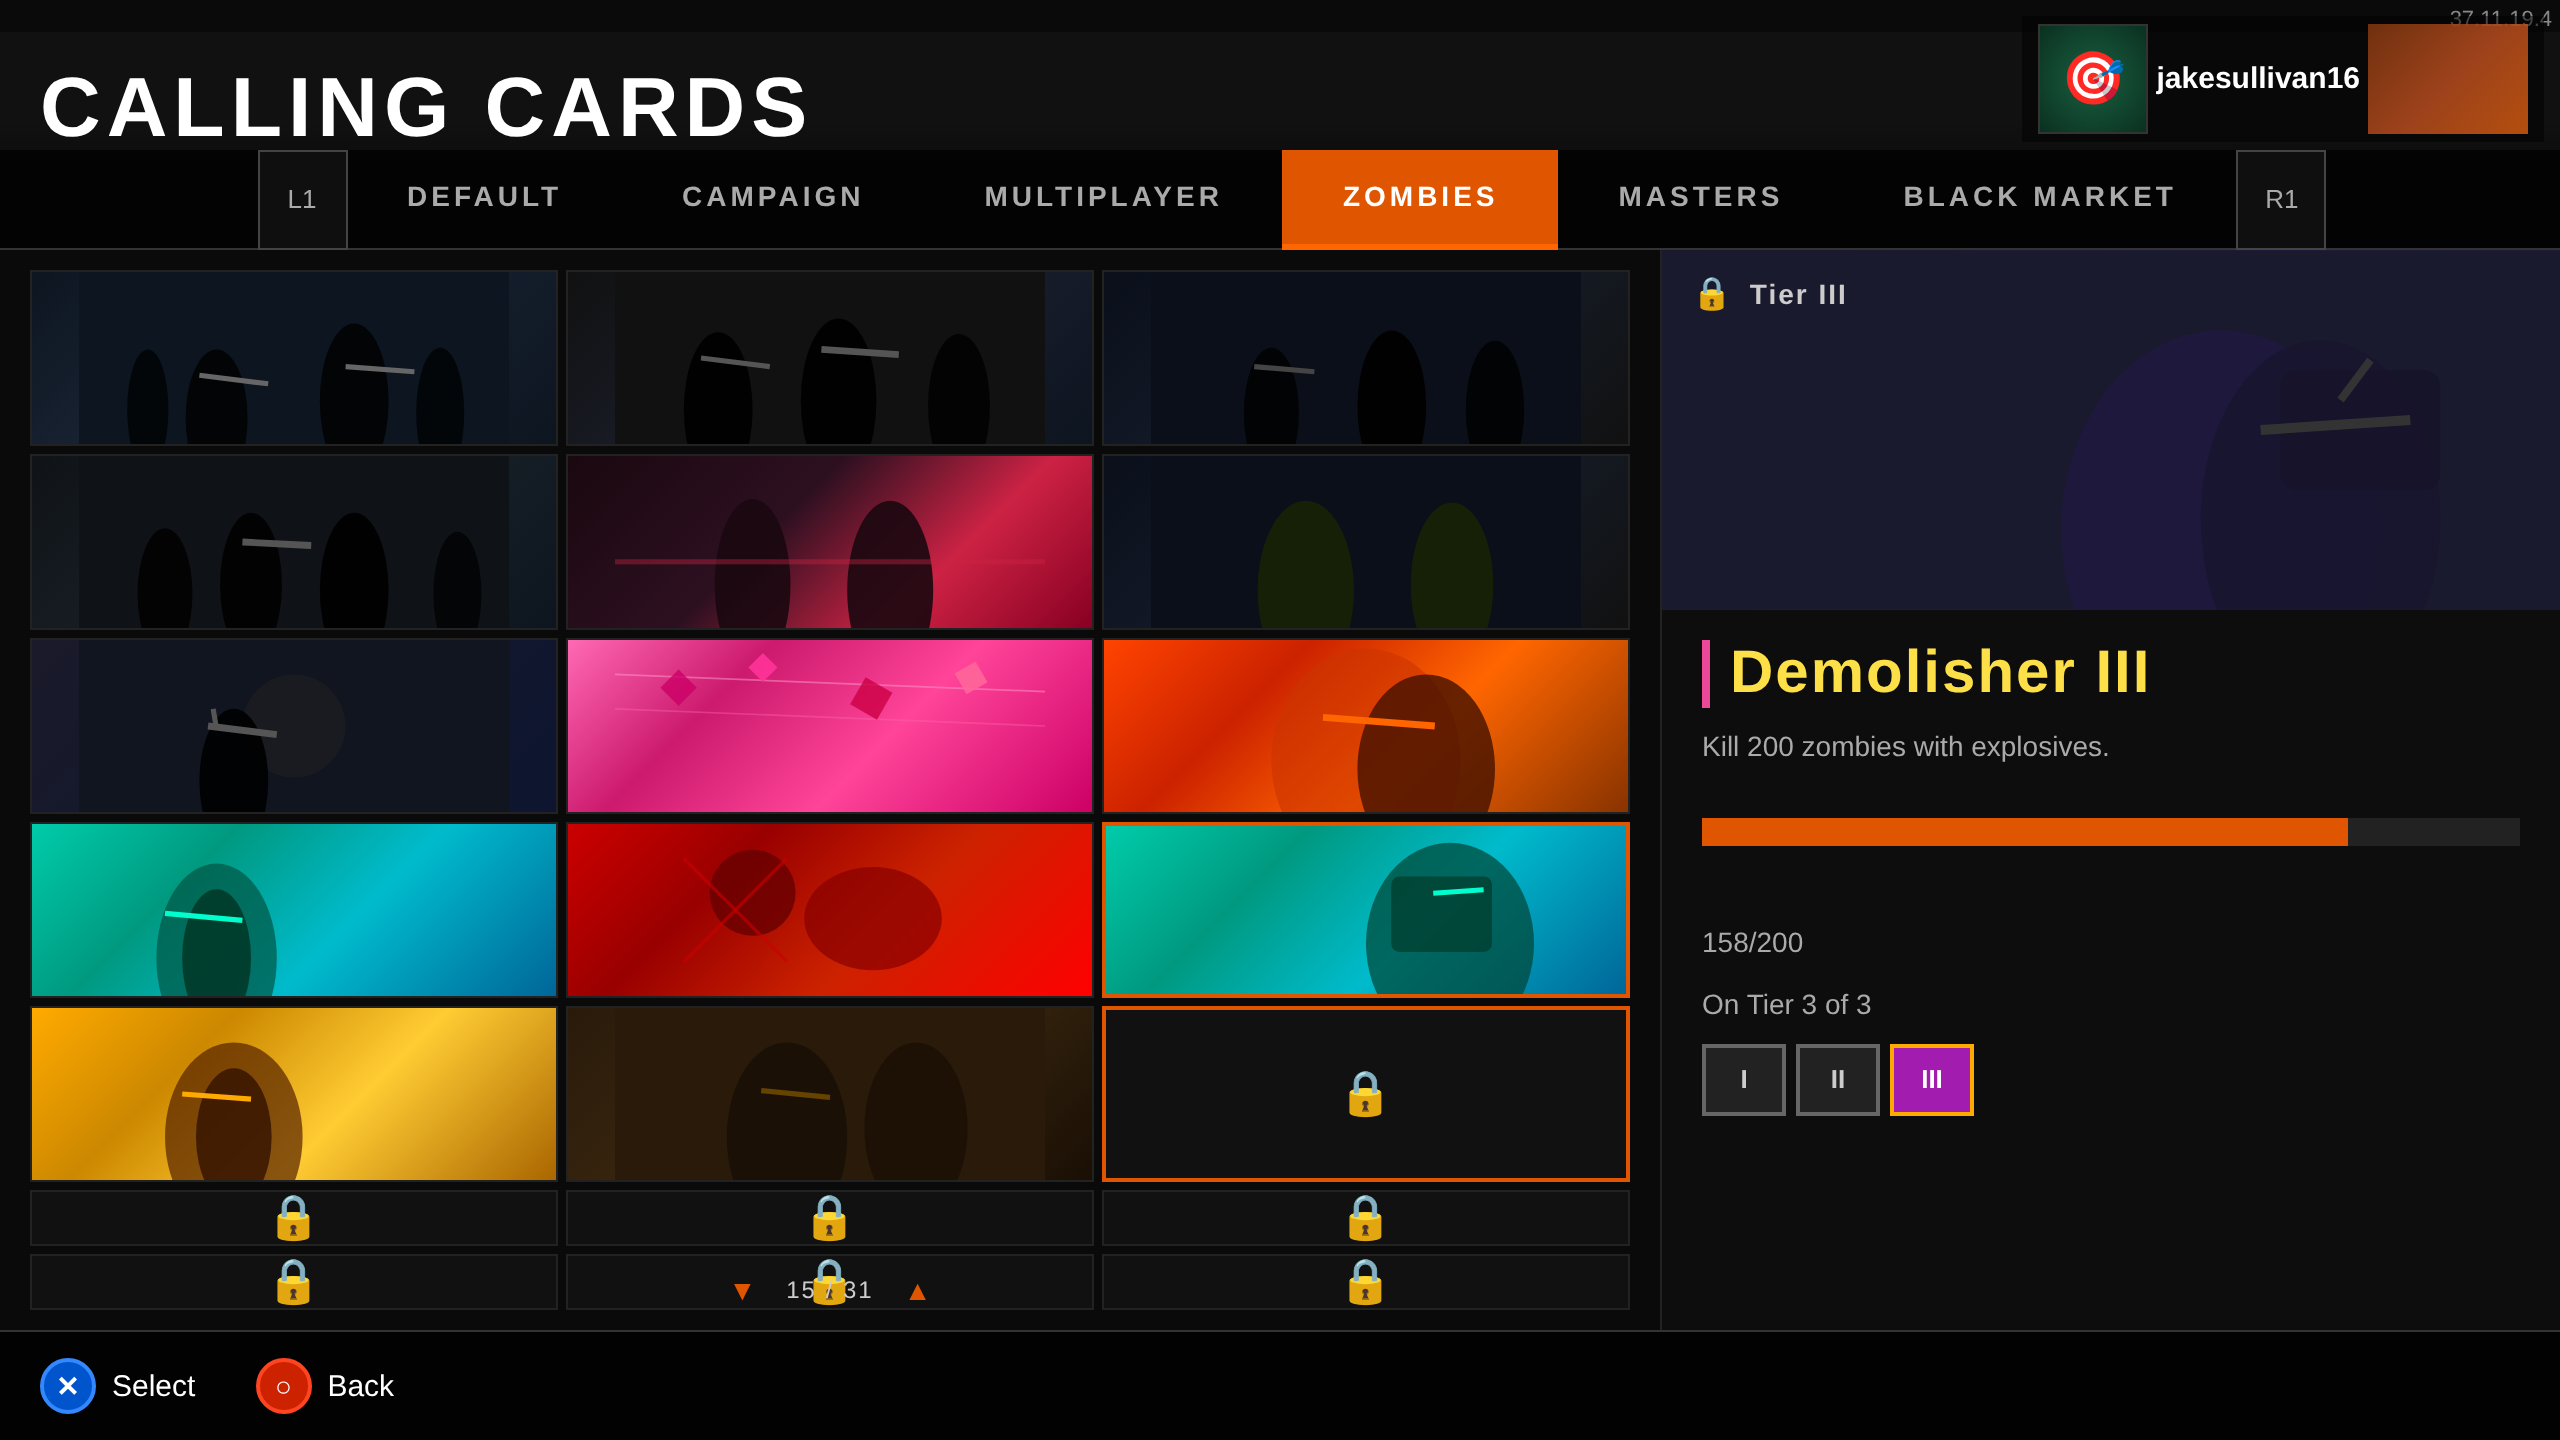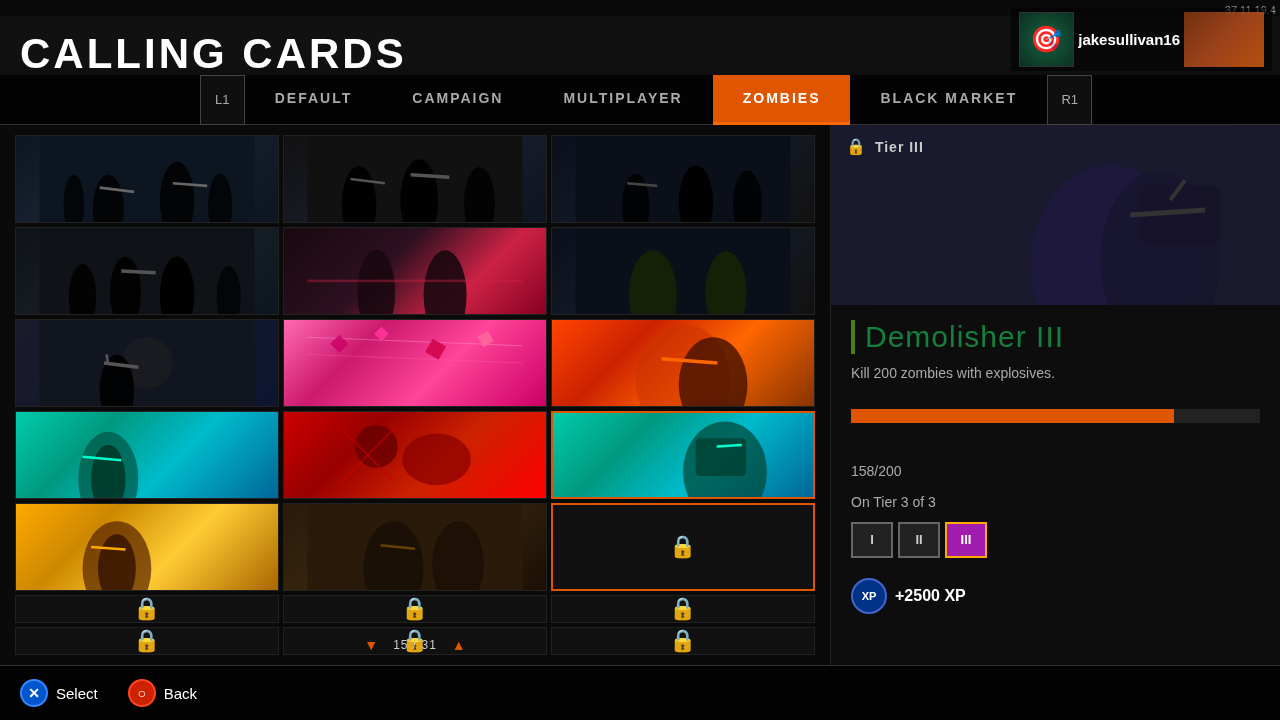--- a/index.html
+++ b/index.html
@@ -229,24 +229,24 @@
     .lock-small {
       font-size: 16px;
       color: #888;
     }
     .detail-info {
       padding: 15px 20px;
       flex: 1;
     }
     .card-name {
       font-size: 30px;
-      font-weight: 400;
+      font-weight: 700;
       letter-spacing: 1px;
-      color: #15803d;
-      border-left: 4px solid #4d7c0f;
+      color: #fde047;
+      border-left: 4px solid #ec4899;
       padding-left: 10px;
       margin-bottom: 10px;
     }
     .card-desc {
       font-size: 14px;
       color: #aaa;
       margin-bottom: 25px;
       line-height: 1.4;
     }
     .progress-section {
@@ -379,20 +379,21 @@
 </div>
 
 <nav class="nav-bar">
   <div class="nav-trigger">
     <span>L1</span>
   </div>
   <div class="nav-tab">DEFAULT</div>
   <div class="nav-tab">CAMPAIGN</div>
   <div class="nav-tab">MULTIPLAYER</div>
   <div class="nav-tab active">ZOMBIES</div>
+  <div class="nav-tab">MASTERS</div>
   <div class="nav-tab">BLACK MARKET</div>
   <div class="nav-trigger">
     <span>R1</span>
   </div>
 </nav>
 
 <div class="main-content">
   <div class="card-grid">
 
     <div class="card-cell card-dark-1">
@@ -623,24 +624,20 @@
     </div>
 
     <div class="tier-info">On Tier 3 of 3</div>
 
     <div class="tier-buttons">
       <div class="tier-btn completed">I</div>
       <div class="tier-btn completed">II</div>
       <div class="tier-btn active">III</div>
     </div>
 
-    <div class="xp-reward">
-      <div class="xp-badge">XP</div>
-      <span class="xp-text">+2500 XP</span>
-    </div>
   </div>
 </div>
 
 <div class="bottom-bar">
   <div class="bottom-action">
     <div class="btn-circle btn-x">
       <span>✕</span>
     </div>
     <span>Select</span>
   </div>

